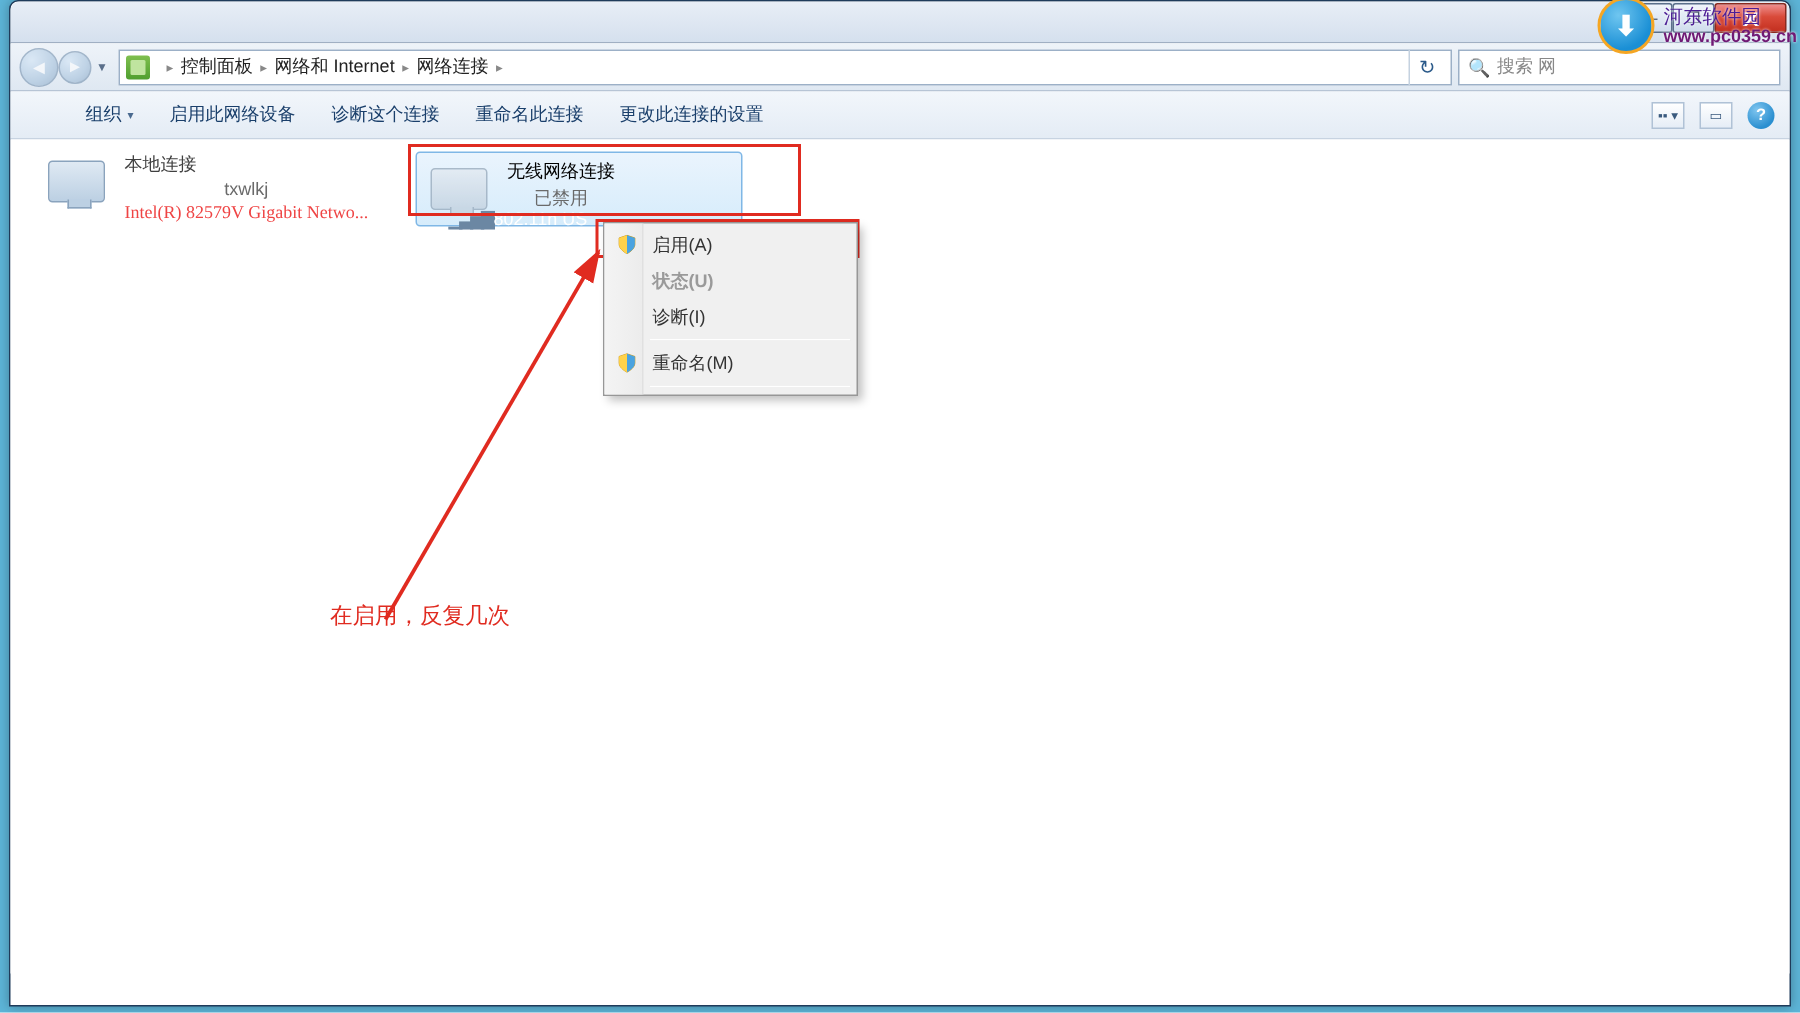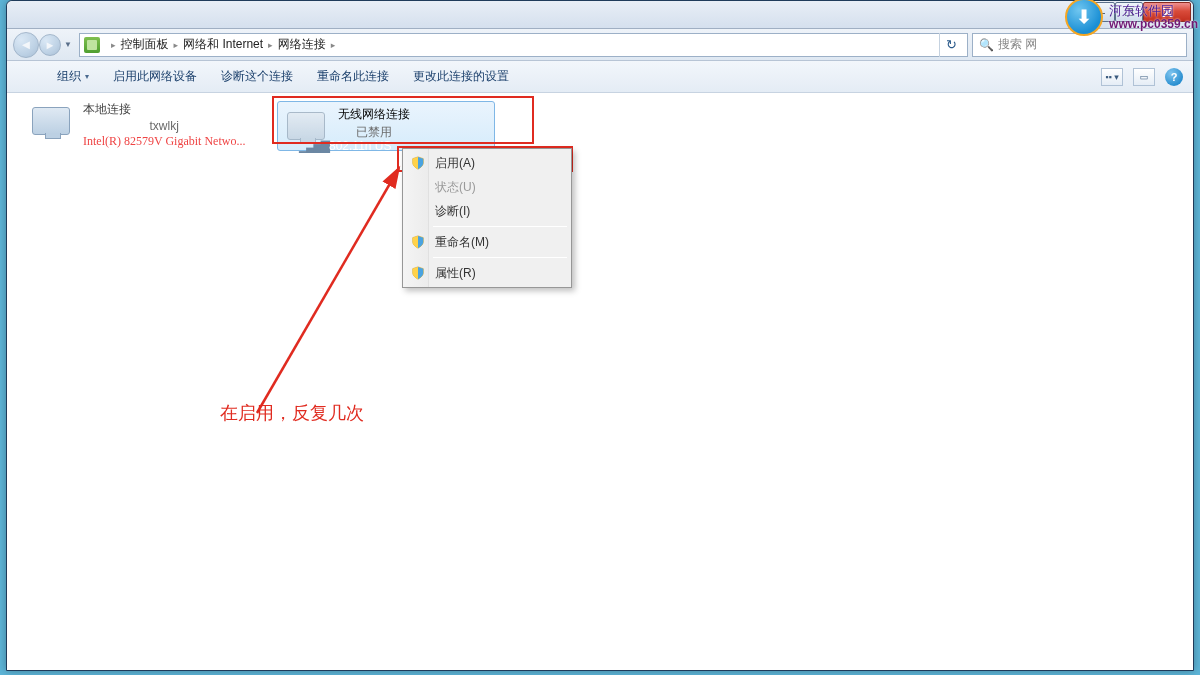--- a/index.html
+++ b/index.html
@@ -59,30 +59,30 @@
 .conn2.sel .cicon .monitor { opacity:.7; filter:grayscale(.3); }
 .sigicon { position:absolute; left: 292px; top: 46px; color:#6b87a3; font-size:12px; letter-spacing:-2px; }
 .conn2-third { position:absolute; left:322px; top:46px; font-size:12px; color:#fff; }
 
 .redbox1 { position:absolute; top: 3px; left: 265px; width: 262px; height: 48px; border: 2px solid #e02b20; }
 .redbox2 { position:absolute; top: 53px; left: 390px; width: 176px; height: 26px; border: 2px solid #e02b20; }
 
 
 .ctxmenu { position:absolute; top: 55px; left: 395px; width: 170px; background:#f0f0f0; border:1px solid #979797; box-shadow: 3px 3px 6px rgba(0,0,0,.25); padding: 2px; font-size: 12px; }
 .ctxmenu .mi { height: 24px; display:flex; align-items:center; padding: 0 8px 0 30px; position:relative; color:#333; }
-.ctxmenu .mi.disabled { color:#9a9a9a; }
+.ctxmenu .mi.disabled { color:#9a9a9a;font-weight:bold; }
 .ctxmenu .mi .shield { position:absolute; left:6px; width:14px; height:14px; }
 .ctxmenu .sep { height:1px; background:#d4d4d4; margin: 3px 2px 3px 28px; border-bottom:1px solid #fff; }
 .ctxmenu .iconcol { position:absolute; left:0; top:0; bottom:0; width:26px; background:linear-gradient(to right,#f4f4f4,#ececec); border-right:1px solid #e0e0e0; }
 .ctxmenu .items { position:relative; }
 .shield svg { width:14px; height:14px; }
 
 
 .arrow-svg { position:absolute; top: 60px; left: 220px; width: 200px; height: 280px; pointer-events:none; }
-.anno { position:absolute; top: 308px; left: 213px; font-size: 18px; color:#e02b20; font-weight:500; }
+.anno { position:absolute; top: 308px; left: 213px; font-size: 15px; color:#e02b20; font-weight:500; }
 
 
 .wm { position:absolute; top: -2px; right: 2px; display:flex; align-items:center; gap:6px; z-index:50; }
 .wm .logo { width:38px; height:38px; border-radius:50%; background:radial-gradient(circle at 35% 30%,#6fc6f0,#1a8fd5 70%); border:2px solid #f5a623; position:relative; display:flex; align-items:center; justify-content:center; color:#fff; font-weight:bold; font-size:18px; }
 .wm .wt { display:flex; flex-direction:column; line-height:1.05; }
 .wm .wt1 { font-size:13px; font-weight:normal; color:#4c1d95; text-shadow:0 0 2px #fff; }
 .wm .wt2 { font-size:12px; font-weight:bold; color:#701a75; text-shadow:0 0 2px #fff; }
 </style>
 </head>
 <body>
@@ -189,28 +189,20 @@
           <div class="sep"></div>
           <div class="mi">
             <span class="shield"><svg viewBox="0 0 16 16">
                 <path d="M8 1 L14 3 V8 C14 12 8 15 8 15 C8 15 2 12 2 8 V3 Z" fill="#ffd24a" stroke="#c88f00" stroke-width="0.6"></path>
                 <path d="M8 1 L14 3 V8 C14 12 8 15 8 15 Z" fill="#4aa3e0"></path>
                 <path d="M8 1 L2 3 V8 C2 12 8 15 8 15 Z" fill="#ffd24a"></path>
               </svg></span>
             <span>重命名(M)</span>
           </div>
           <div class="sep"></div>
-          <div class="mi">
-            <span class="shield"><svg viewBox="0 0 16 16">
-                <path d="M8 1 L14 3 V8 C14 12 8 15 8 15 C8 15 2 12 2 8 V3 Z" fill="#ffd24a" stroke="#c88f00" stroke-width="0.6"></path>
-                <path d="M8 1 L14 3 V8 C14 12 8 15 8 15 Z" fill="#4aa3e0"></path>
-                <path d="M8 1 L2 3 V8 C2 12 8 15 8 15 Z" fill="#ffd24a"></path>
-              </svg></span>
-            <span>属性(R)</span>
-          </div>
         </div>
     </div>
 
     <svg class="arrow-svg">
       <defs>
           <marker id="ah" markerWidth="10" markerHeight="10" refX="8" refY="3" orient="auto">
             <path d="M0,0 L9,3 L0,6 Z" fill="#e02b20"></path>
           </marker>
         </defs>
       <line x1="30" y1="260" x2="172" y2="15" stroke="#e02b20" stroke-width="2.5" marker-end="url(#ah)"></line>

